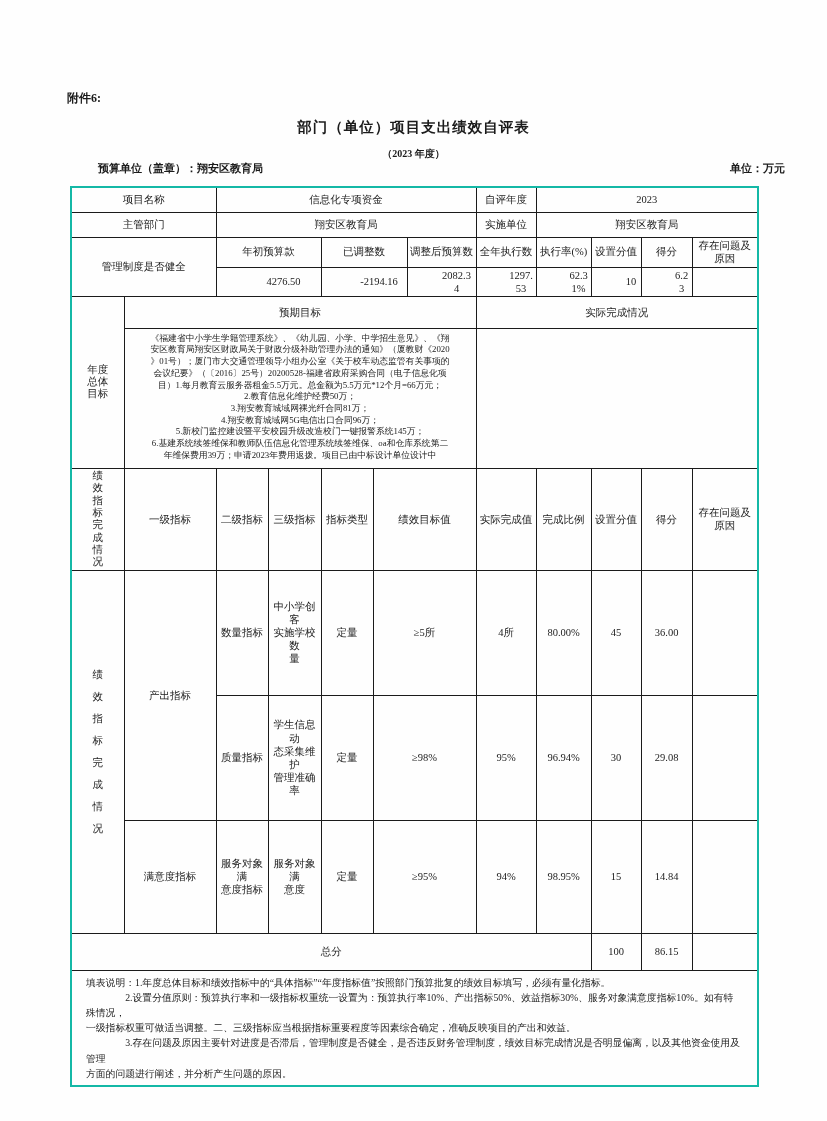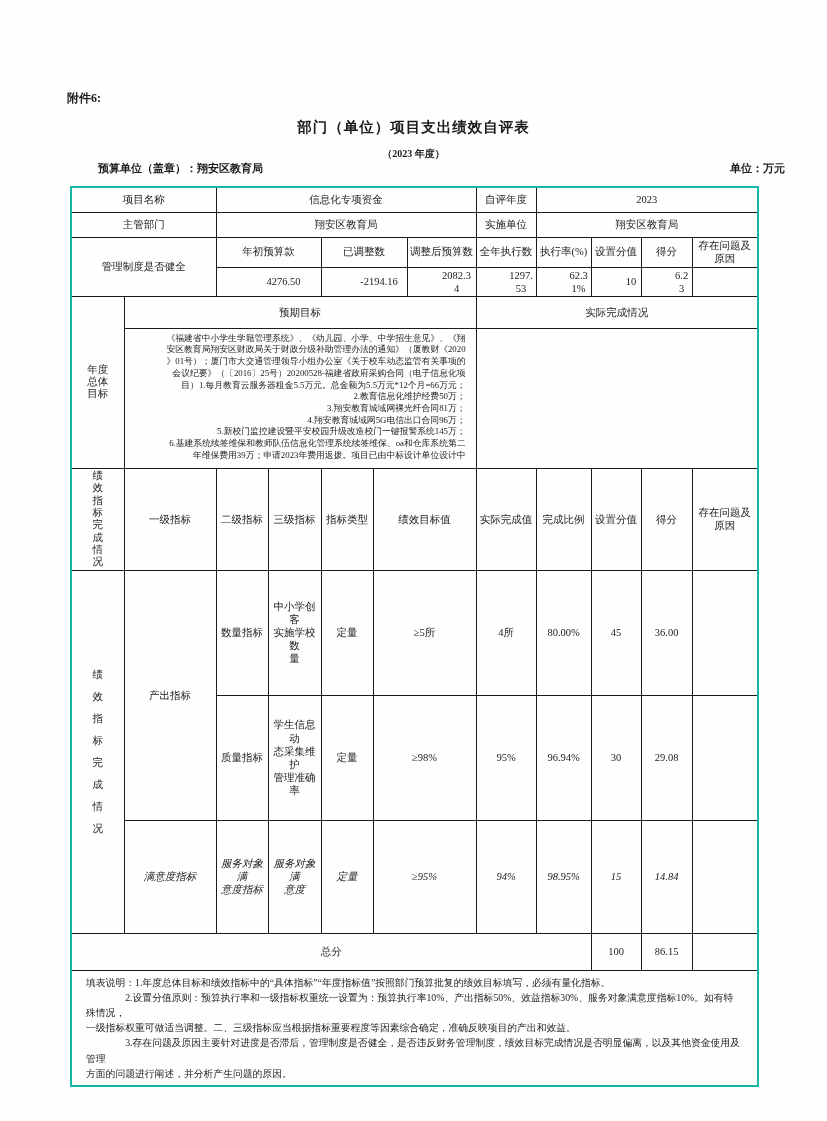--- a/index.html
+++ b/index.html
@@ -31,25 +31,25 @@
   }
   tr.r1  td { height:25px; }
   tr.r2  td { height:25px; }
   tr.r3  td { height:30px; }
   tr.r4  td { height:24px;padding-left:32px; }
   tr.r5  td { height:32px; }
   tr.r6  td { height:140px; }
   tr.r7  td { height:100px; }
   tr.r8  td { height:125px; }
   tr.r9  td { height:125px; }
-  tr.r10 td { height:113px;font-style:italic; }
+  tr.r10 td { height:113px; }
   tr.r11 td { height:37px; }
   tr.r12 td { height:83px; }
   td.goal-text {
-    text-align:right; vertical-align:top;
+    text-align:center; vertical-align:top;
     font-size:8.8px; line-height:1.33;
     padding:4px 10px;
   }
   td.vert-label { line-height:1.18; }
   td.vert-label-tall { line-height:2.1; }
   td.notes-cell {
     text-align:left; vertical-align:top;
     font-size:9.8px; line-height:1.55;
     padding:4px 14px;
   }

